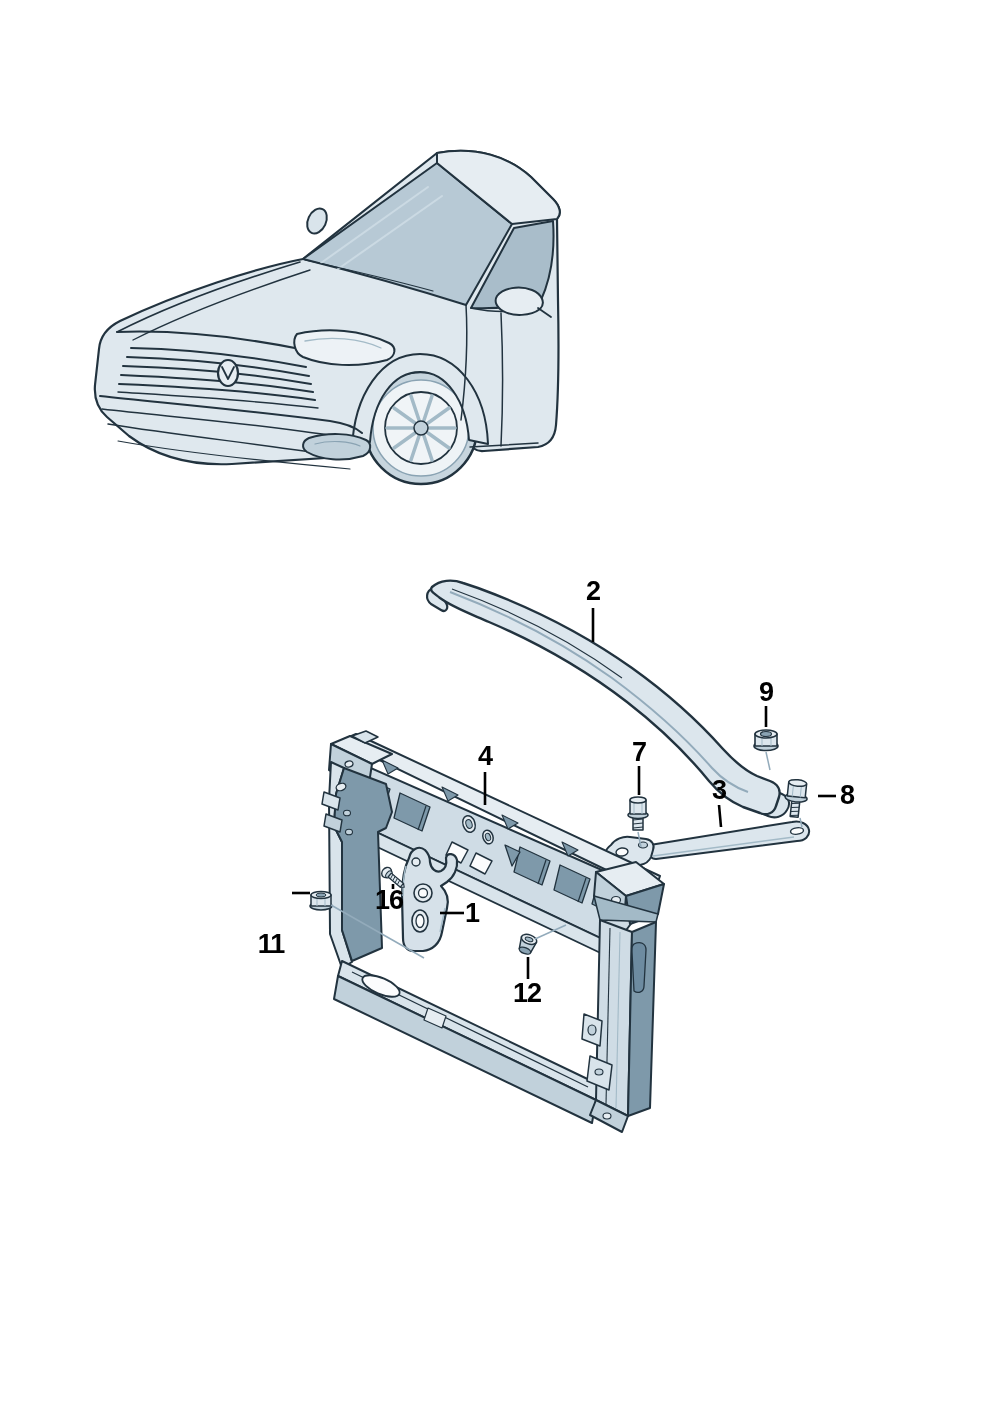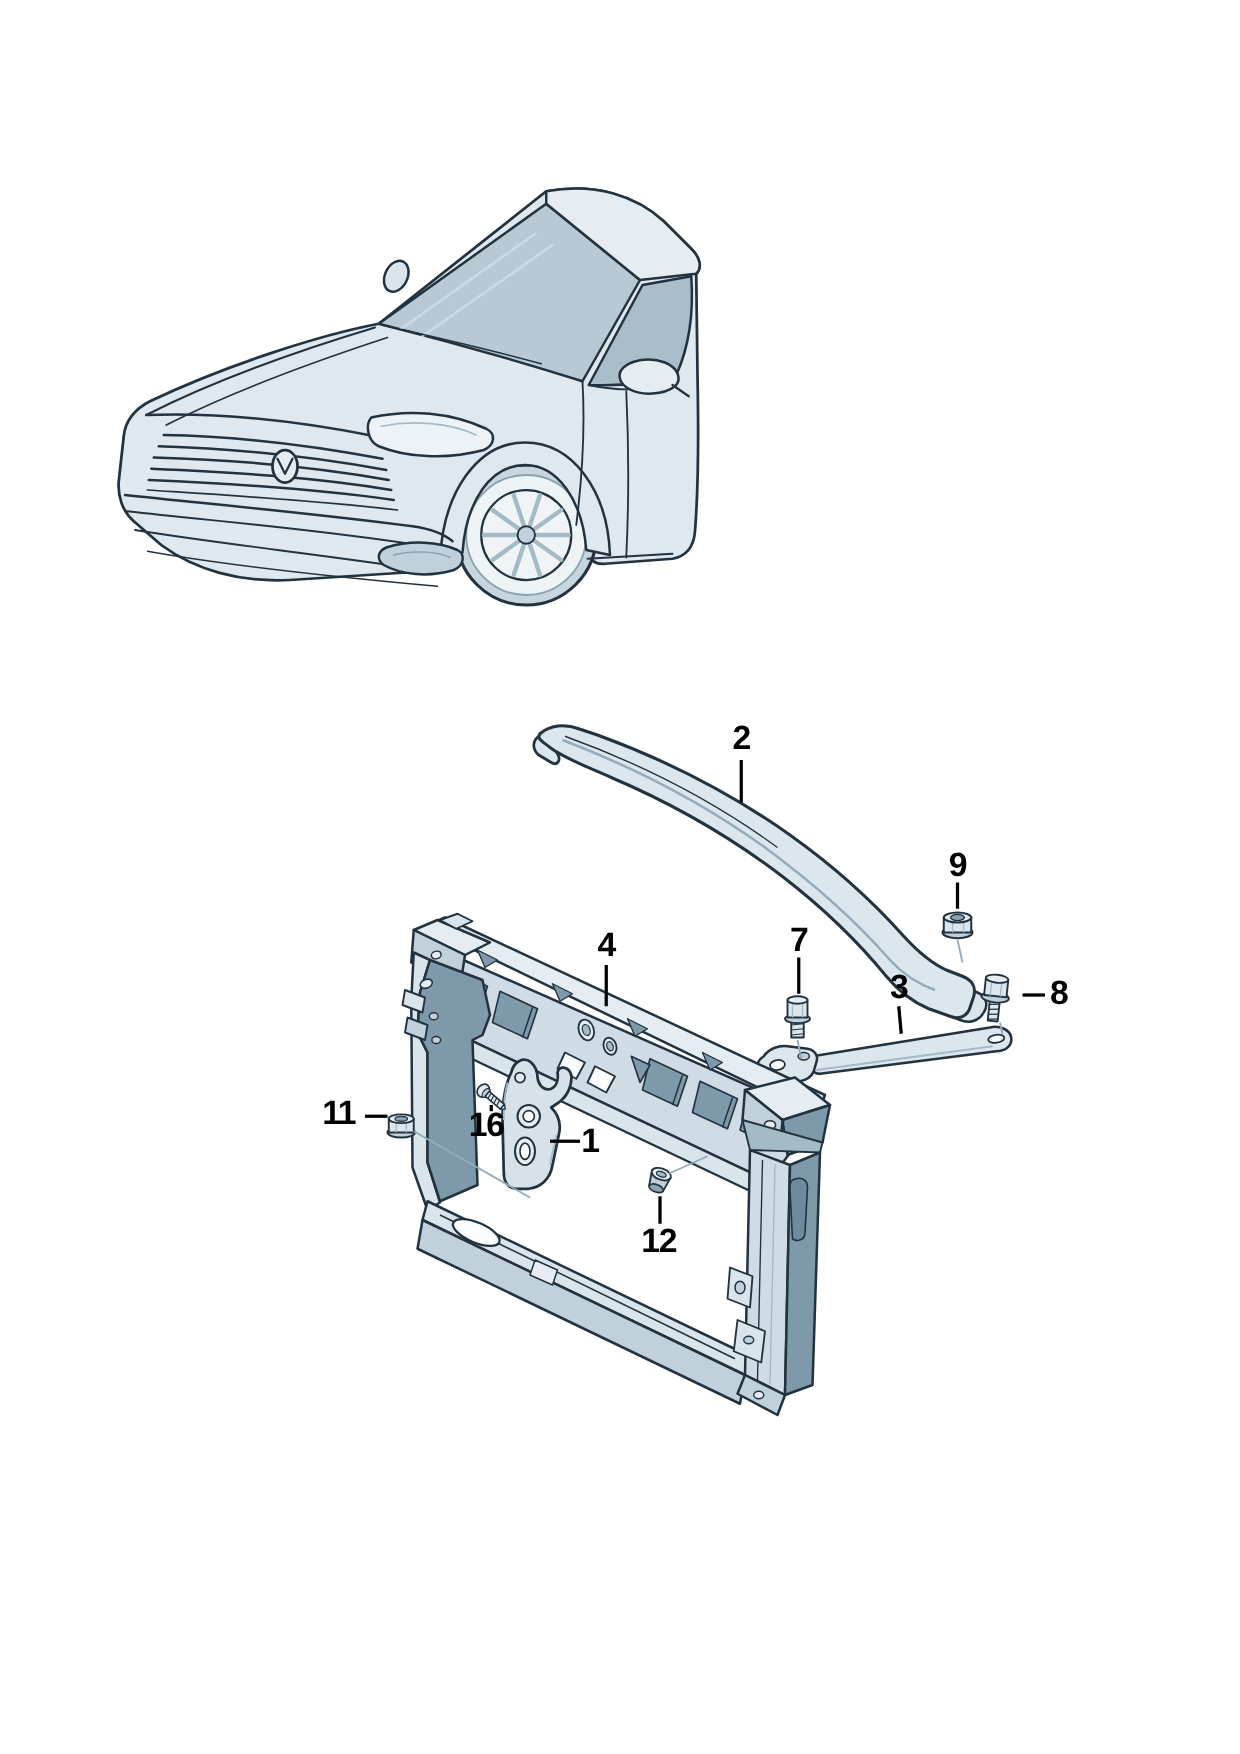--- a/index.html
+++ b/index.html
@@ -325,15 +325,15 @@
 </svg>
 
   <div class="callout" style="left:472px;top:913px;">1</div>
   <div class="callout" style="left:593px;top:591px;">2</div>
   <div class="callout" style="left:719px;top:790px;">3</div>
   <div class="callout" style="left:485px;top:756px;">4</div>
   <div class="callout" style="left:639px;top:752px;">7</div>
   <div class="callout" style="left:847px;top:795px;">8</div>
   <div class="callout" style="left:766px;top:692px;">9</div>
   <div class="callout" style="left:389px;top:900px;">16</div>
-  <div class="callout" style="left:271px;top:891px;text-align:center;">11</div>
+  <div class="callout" style="left:271px;top:944px;text-align:center;">11</div>
   <div class="callout" style="left:527px;top:993px;text-align:right;">12</div>
 </div>
 
 </body></html>

